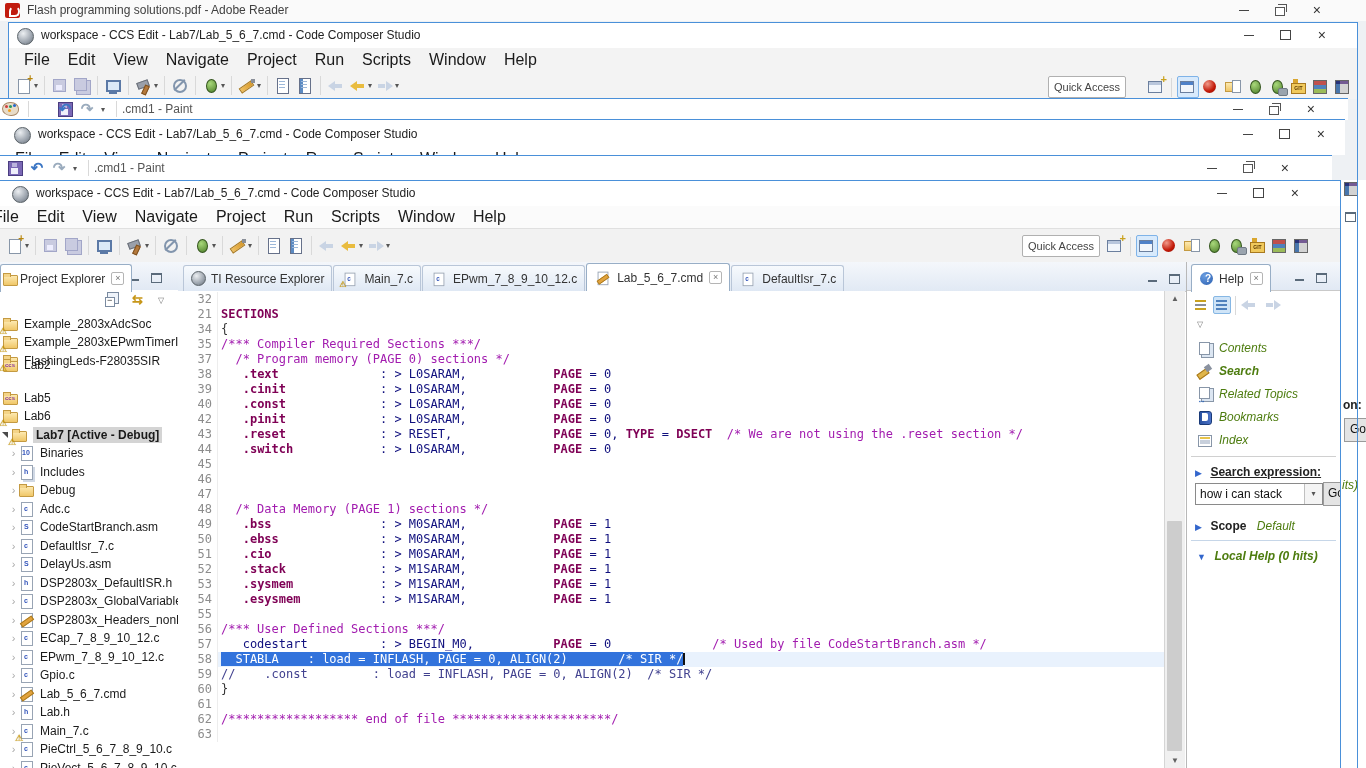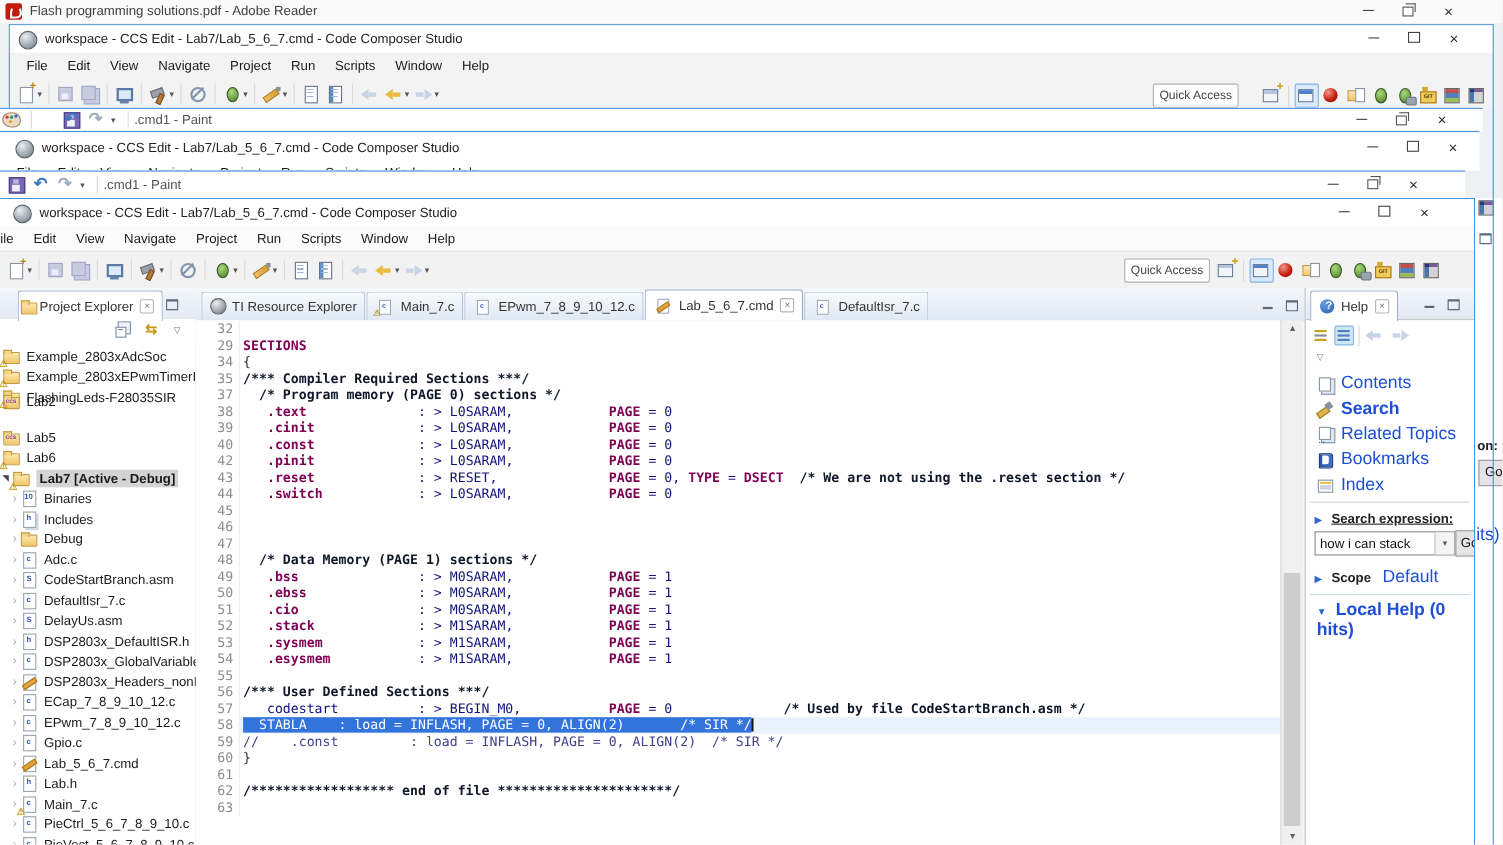--- a/index.html
+++ b/index.html
@@ -11,21 +11,21 @@
   
   .titlebar{background:#fff;}
   .wc{display:inline-block;width:32px;height:22px;text-align:center;line-height:22px;color:#333;cursor:default;vertical-align:top;}
   .ic-min{display:inline-block;width:10px;height:1px;background:#444;margin-bottom:4px;}
   .ic-max{display:inline-block;width:9px;height:8px;border:1px solid #444;margin-top:2px;}
   .ic-restore{position:relative;display:inline-block;width:8px;height:7px;border:1px solid #555;background:#fff;margin-top:3px;}
   .ic-restore::before{content:"";position:absolute;left:2px;top:-4px;width:8px;height:7px;border:1px solid #555;border-left:none;border-bottom:none;}
   .ic-close{font-size:14px;color:#333;}
   .blue-b{border-top:1px solid #4a90d9;}
   .mbar{display:flex;align-items:center;}
-  .mi{padding:3px 9px;font-size:12px;color:#1a1a1a;}
+  .mi{padding:3px 9px;font-size:16px;color:#1a1a1a;}
   
   .sphere{display:inline-block;width:15px;height:15px;border-radius:50%;flex:none;
     background:radial-gradient(circle at 35% 30%,#eceff2,#9aa2ac 62%,#666e76);border:1px solid #5a6268;}
   .aicon{display:inline-block;width:15px;height:15px;background:#c11b0e;border-radius:2px;position:relative;}
   .aicon::before{content:"";position:absolute;left:4px;top:3px;width:7px;height:7px;border:2px solid #fff;border-radius:50% 50% 50% 0;border-top-color:transparent;}
   
   .tb{display:flex;align-items:center;}
   .tbtn{display:inline-flex;align-items:center;padding:1px;margin:0 1px;}
   .tbtn.on{background:#d8eafc;border:1px solid #7fb3e8;border-radius:2px;}
   .tsep{width:1px;height:19px;background:#d9d9d9;margin:0 4px;flex:none;}
@@ -110,34 +110,34 @@
   .wm{position:absolute;left:-3px;bottom:-4px;font-size:9px;color:#e0a800;z-index:3;text-shadow:0 0 1px #7a5a00;}
   .tlabel{margin-left:4px;}
   .tlabel.selb{background:#d4d4d4;padding:1px 3px;font-weight:bold;}
   
   #code{background:#fff;overflow:hidden;}
   .ln{height:15px;display:flex;font:12px "DejaVu Sans Mono",monospace;line-height:15px;}
   .num{width:26px;flex:none;text-align:right;padding:0 5px 0 8px;color:#8c8c8c;background:#fff;border-right:1px solid #ededed;}
   .body{white-space:pre;padding-left:3px;flex:1;}
   .kw{color:#7f0055;font-weight:bold;}
   .nv{color:#10107e;}
-  .cm{color:#0f172a;font-weight:bold;}
+  .cm{color:#a21caf;}
   .pl{color:#333;}
   .c59{color:#41418f;}
   .ln.cur .body{background:#e9f2fd;}
   .selx{background:#3273dc;color:#fff;}
   .caret{display:inline-block;width:2px;height:12px;background:#111;vertical-align:-2px;}
   
   #sb{background:#f0f0f0;border-left:1px solid #d5d5d5;}
   .sbarrow{position:absolute;left:0;width:100%;height:16px;text-align:center;color:#606060;font-size:8px;line-height:16px;}
   #sbthumb{position:absolute;left:2px;width:15px;background:#cdcdcd;border-radius:1px;}
   
   #help{background:#fff;border-left:1px solid #b8b8b8;overflow:hidden;}
   .hlink-row{position:absolute;display:flex;align-items:center;}
-  .hlink{color:#1d4ed8;font-size:16px;margin-left:6px;}
+  .hlink{color:#4d7c0f;font-size:12px;margin-left:6px;font-style:italic;}
   .hlink.b{font-weight:bold;}
   .hi{width:16px;height:16px;position:relative;display:inline-block;flex:none;}
   .hi.helpq::before{content:"";position:absolute;left:1px;top:1px;width:13px;height:13px;border-radius:50%;background:radial-gradient(circle at 35% 30%,#6a9de0,#2a5fb0);}
   .hi.helpq::after{content:"?";position:absolute;left:6px;top:2px;color:#fff;font:bold 10px "Liberation Sans",sans-serif;}
   .hi.contents::before{content:"";position:absolute;left:2px;top:2px;width:9px;height:11px;background:#fff;border:1px solid #8896a8;box-shadow:3px 2px 0 0 #dce6f2,3px 2px 0 1px #8896a8;}
   .hi.search::before{content:"";position:absolute;left:0;top:8px;width:10px;height:4px;background:#e0b64a;border:1px solid #a8791f;transform:rotate(-35deg);}
   .hi.search::after{content:"";position:absolute;right:2px;top:2px;width:6px;height:6px;background:#8a92a0;transform:rotate(-35deg);}
   .hi.related::before{content:"";position:absolute;left:2px;top:1px;width:9px;height:10px;background:#fff;border:1px solid #8896a8;box-shadow:3px 2px 0 0 #dce6f2,3px 2px 0 1px #8896a8;}
   .hi.related::after{content:"↔";position:absolute;left:0;bottom:-3px;font-size:9px;color:#2a62b8;font-weight:bold;}
   .hi.bookmarks::before{content:"";position:absolute;left:2px;top:2px;width:11px;height:12px;background:linear-gradient(90deg,#2a52a0,#4a72c8);border:1px solid #1a3a78;border-radius:1px 3px 3px 1px;}
@@ -443,21 +443,21 @@
           <span class="tbtn">
             <span class="ti persp1"></span>
           </span>
           <span class="tbtn">
             <span class="ti persp2"></span>
           </span>
         </div>
     </div>
 
     <div id="pe" class="abs" style="left:0;top:81px;width:178px;height:507px;">
-      <div class="abs tabstrip" style="left:0;top:0;width:178px;height:28px;padding-left:16px;">
+      <div class="abs tabstrip" style="left:0;top:0;width:178px;height:28px;">
         <span class="etab active" style="margin-left:0;">
           <span class="tic folder" style="margin-left:-6px;"></span>
           <span>Project Explorer</span>
           <span class="tclose">×</span>
         </span>
         <span class="abs" style="left:126px;top:7px;">
           <span class="pmico pm-min"></span>
           <span class="pmico pm-max"></span>
         </span>
       </div>
@@ -647,21 +647,21 @@
         <span class="pmico pm-min"></span>
         <span class="pmico pm-max"></span>
       </span>
     </div>
     <div id="code" class="abs" style="left:178px;top:110px;width:986px;height:478px;padding-top:1px;">
         <div class="ln">
           <span class="num">32</span>
           <span class="body"></span>
         </div>
         <div class="ln">
-          <span class="num">29</span>
+          <span class="num">21</span>
           <span class="body"><span class="kw">SECTIONS</span></span>
         </div>
         <div class="ln">
           <span class="num">34</span>
           <span class="body"><span class="pl">{</span></span>
         </div>
         <div class="ln">
           <span class="num">35</span>
           <span class="body"><span class="cm">/*** Compiler Required Sections ***/</span></span>
         </div>

